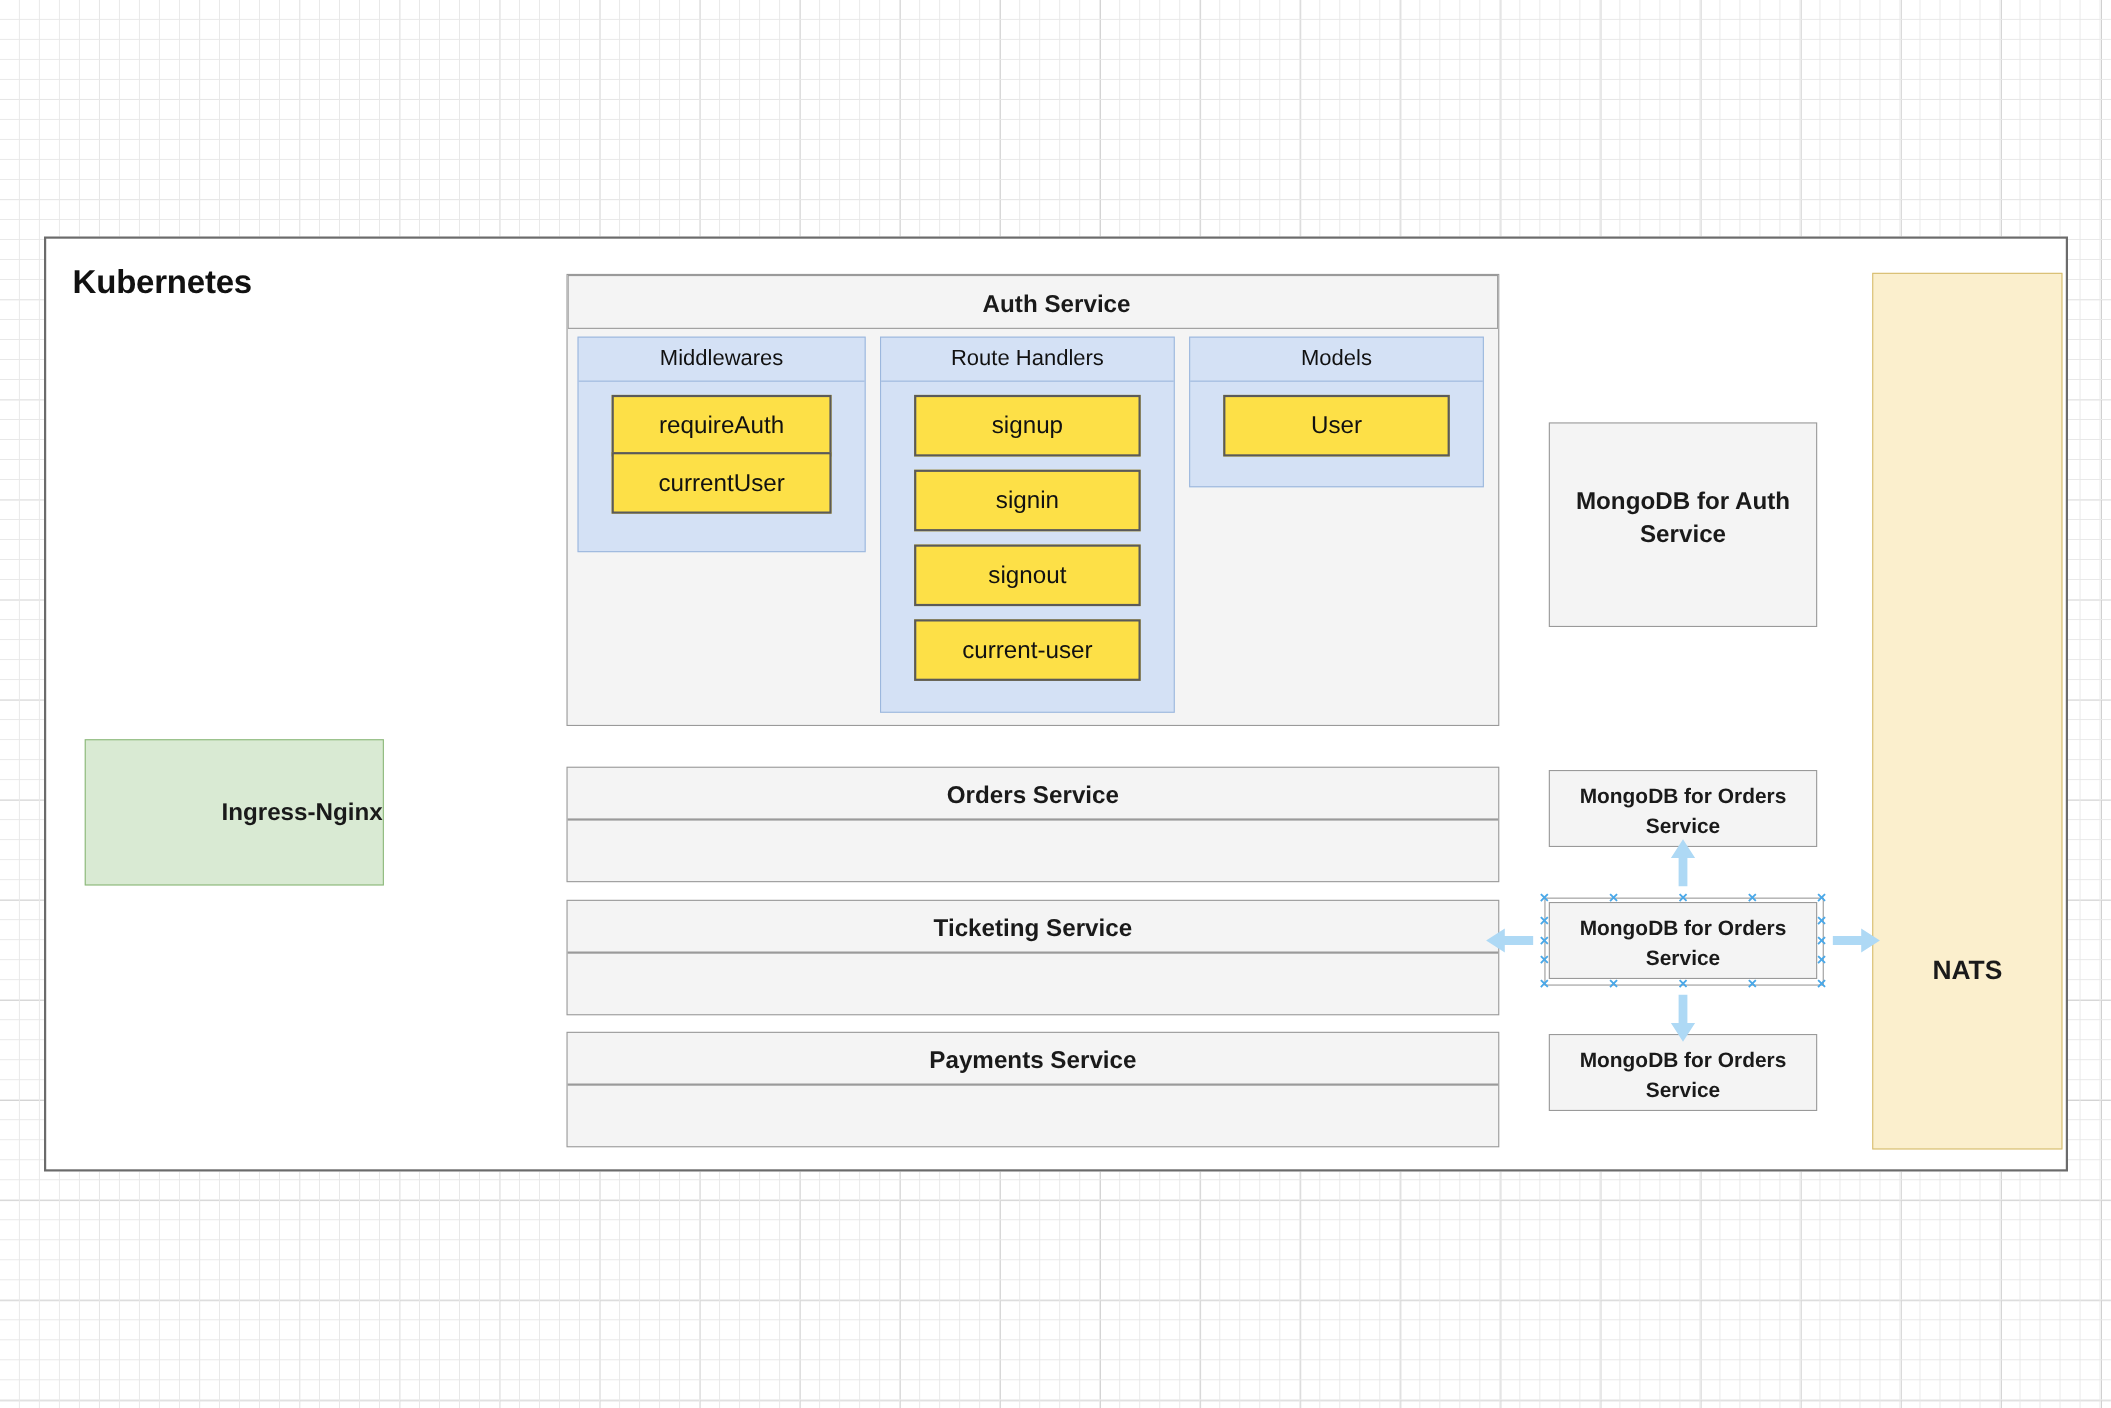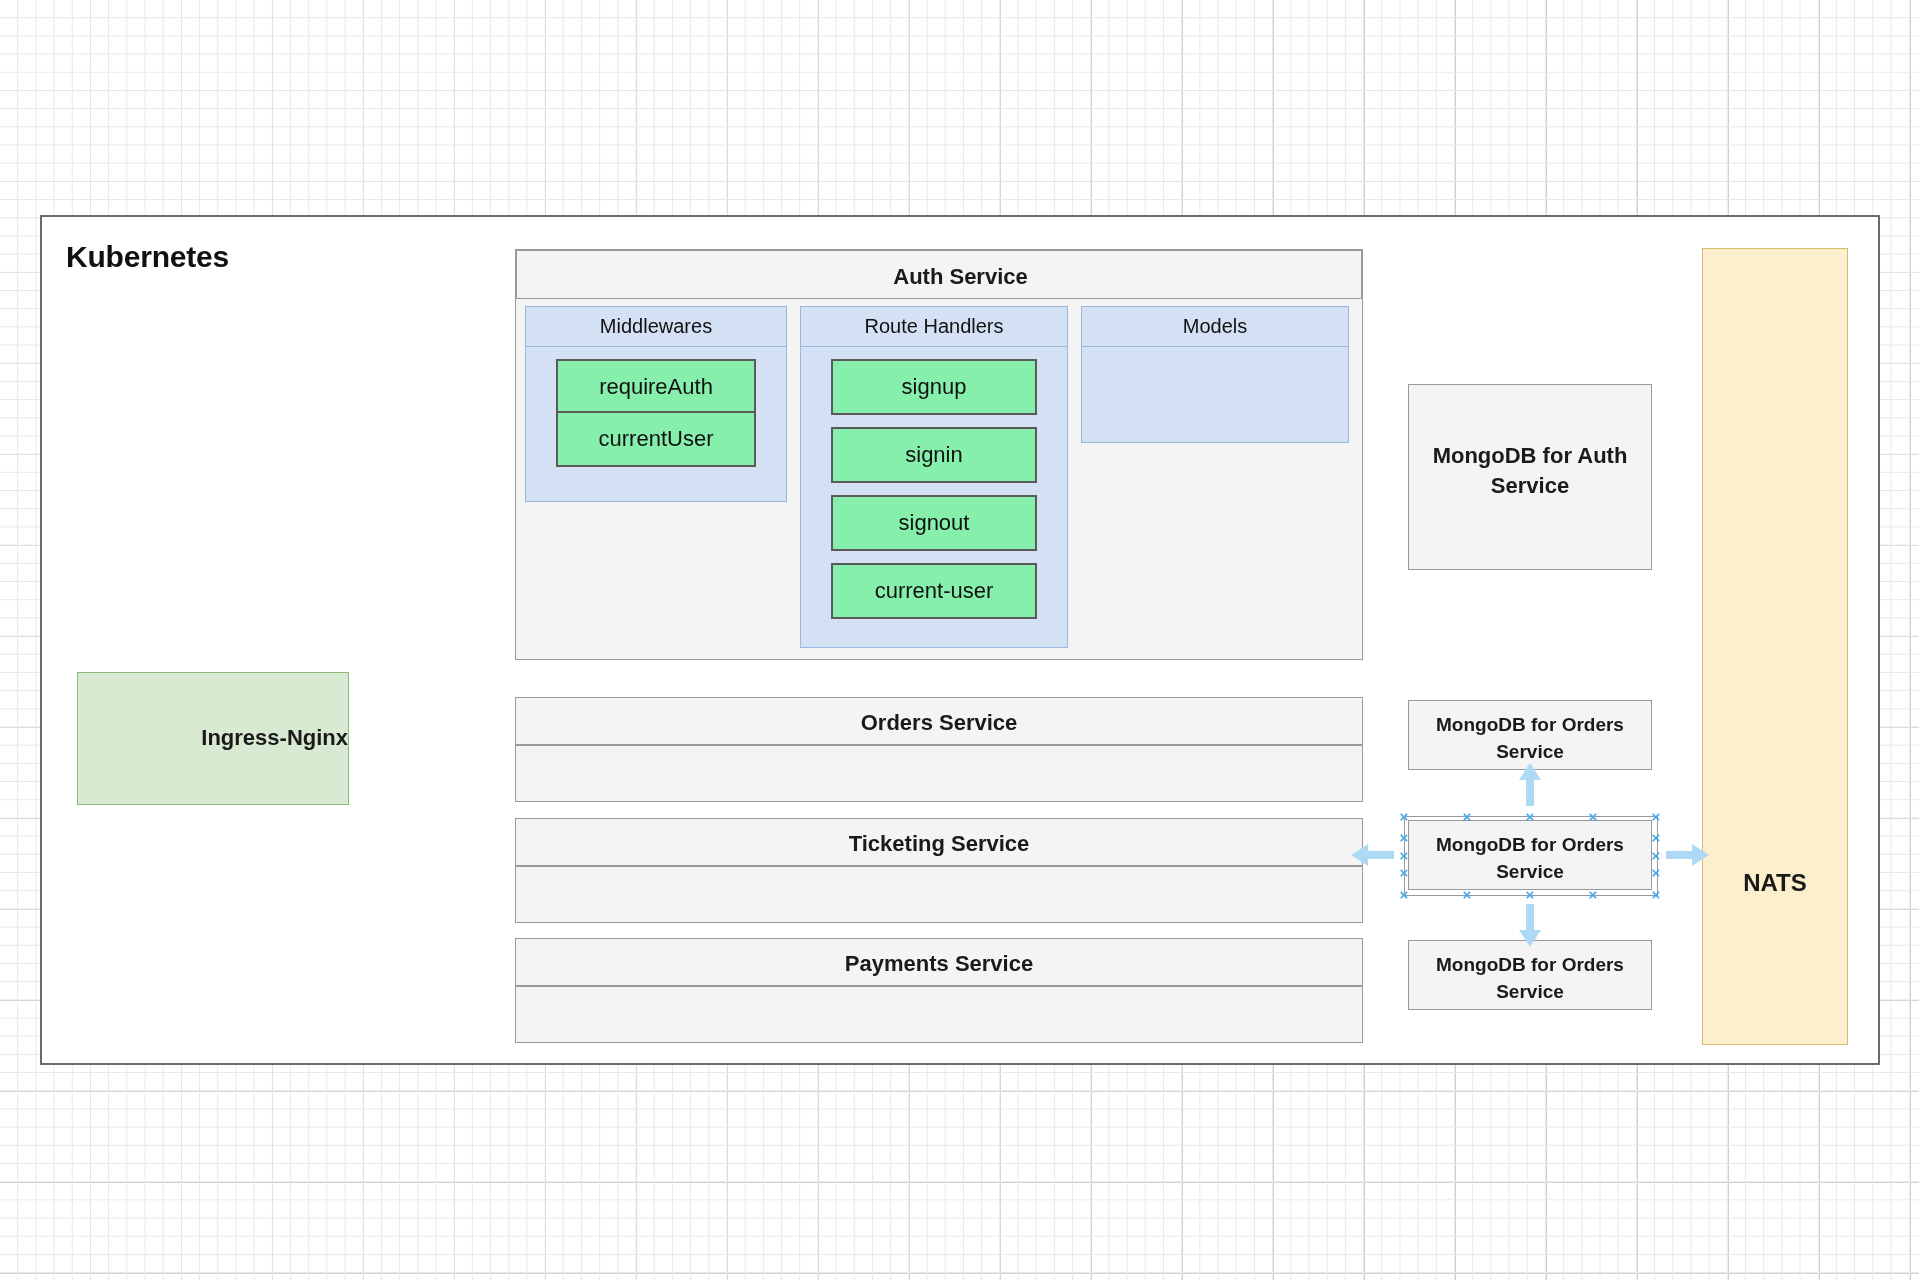--- a/index.html
+++ b/index.html
@@ -68,37 +68,37 @@
   #auth-hdr .lbl{top:13px;font-size:22px;font-weight:bold;margin-left:43px;}
 
   .subpanel{position:absolute;}
   .subpanel .sp-hdr{
     position:absolute;left:0;top:0;width:100%;height:40px;
     border-bottom:1px solid #9cb7dd;box-sizing:border-box;
   }
   .subpanel .sp-hdr .lbl{top:8px;font-size:20px;font-weight:normal;color:#111;}
   .item{
     position:absolute;left:30px;width:calc(100% - 60px);height:56px;
-    background:#86efac;border:2px solid #5a5a5a;box-sizing:border-box;
+    background:#fde047;border:2px solid #5a5a5a;box-sizing:border-box;
   }
   .item .lbl{top:13px;font-size:22px;color:#111;}
 
   #mw{left:525px;top:306px;width:262px;height:196px;}
   #rh{left:800px;top:306px;width:268px;height:342px;}
   #md{left:1081px;top:306px;width:268px;height:137px;}
 
   
   #mongo-auth{
     left:1408px;top:384px;width:244px;height:186px;
   }
   #mongo-auth .lbl{top:56px;font-size:22px;font-weight:bold;line-height:30px;white-space:normal;}
 
   
   #nats{
-    left:1702px;top:248px;width:146px;height:797px;
+    left:1702px;top:248px;width:173px;height:797px;
     background:#fbefcd;border:1px solid #d6bc6e;
   }
   #nats .lbl{top:620px;font-size:24px;font-weight:bold;}
 
   
   .srv{
     left:515px;width:848px;height:105px;
   }
   .srv .srv-hdr{
     position:absolute;left:0;top:0;width:100%;height:48px;
@@ -209,20 +209,23 @@
     <div class="lbl">signin</div>
   </div>
   <div class="item" style="top:256px;">
     <div class="lbl">current-user</div>
   </div>
 </div>
 
 <div class="node bluebox subpanel" id="md">
   <div class="sp-hdr">
     <div class="lbl">Models</div>
+  </div>
+  <div class="item" style="top:52px;">
+    <div class="lbl">User</div>
   </div>
 </div>
 
 <div class="node gbox" id="mongo-auth">
   <div class="lbl">MongoDB for Auth Service</div>
 </div>
 
 <div class="node" id="nats">
   <div class="lbl">NATS</div>
 </div>

